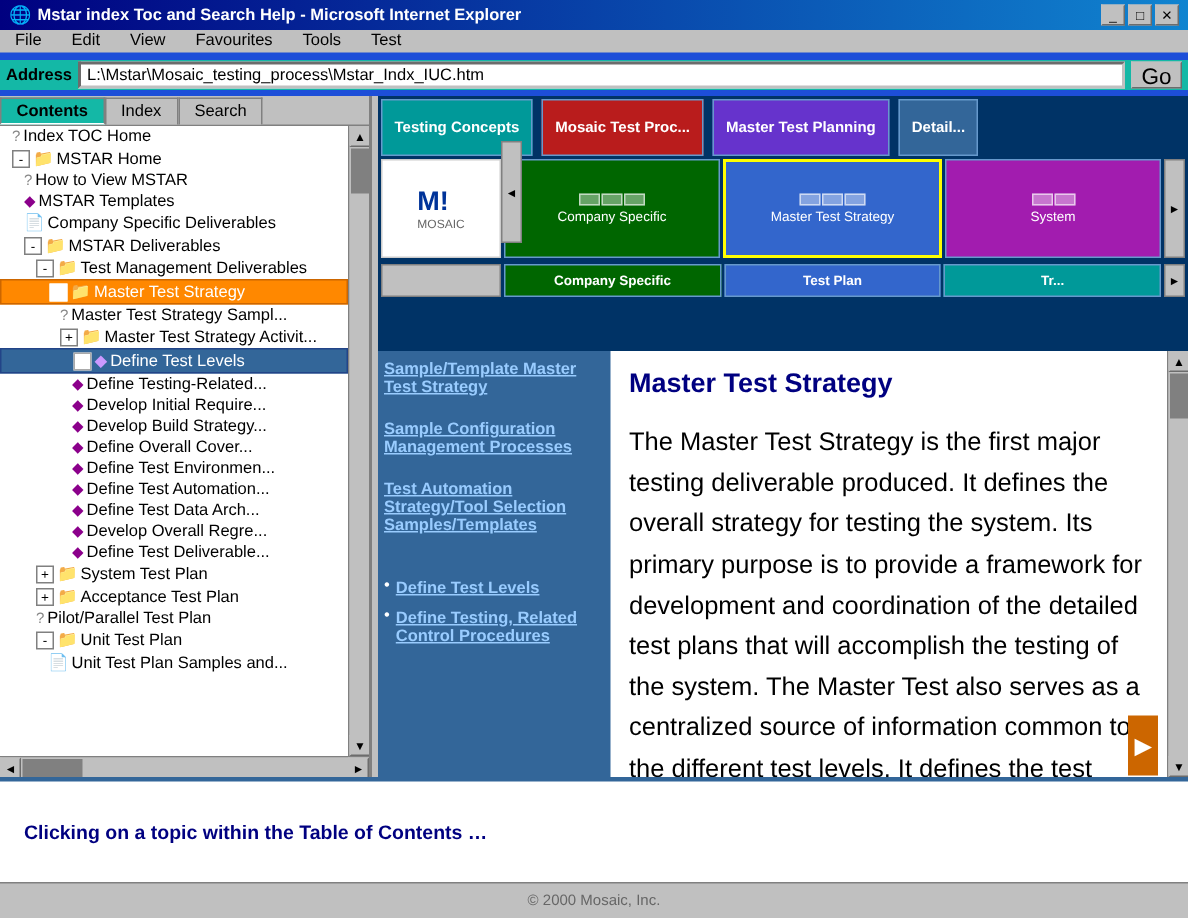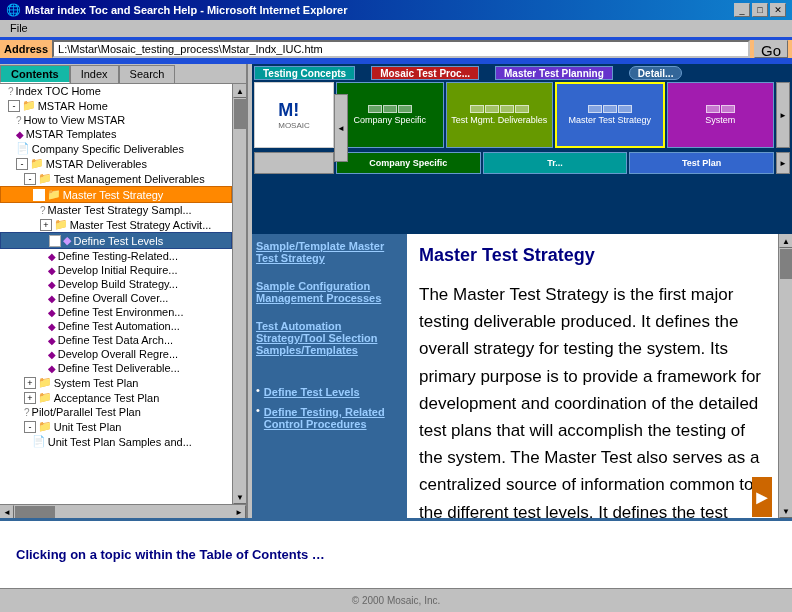--- a/index.html
+++ b/index.html
@@ -25,34 +25,33 @@
       border: 1px outset #c0c0c0;
       width: 16px; height: 14px;
       font-size: 9px;
       cursor: pointer;
       display: flex; align-items: center; justify-content: center;
     }
 
     
     .menu-bar {
       background: #c0c0c0;
-      border-bottom: 3px solid #1d4ed8;
-      display: flex;
-      align-items: flex-start;
+      border-bottom: 5px solid #1d4ed8;
+      display: flex;
+      align-items: flex-end;
       height: 20px;
       padding: 0 4px;
       gap: 8px;
-      flex-direction: column;
     }
     .menu-item { font-size: 11px; padding: 2px 6px; cursor: pointer; }
 
     
     .address-bar {
-      background: #fdba74;
-      border-bottom: 6px solid #1d4ed8;
+      background: #14b8a6;
+      border-bottom: 4px solid #1d4ed8;
       display: flex;
       align-items: center;
       height: 24px;
       padding: 2px 4px;
       gap: 4px;
     }
     .address-label { font-size: 11px; font-weight: bold; }
     .address-input {
       flex: 1;
       border: 2px inset #c0c0c0;
@@ -146,39 +145,39 @@
     .nav-image-area {
       height: 170px;
       background: #003366;
       position: relative;
       overflow: hidden;
       flex-shrink: 0;
     }
 
     .nav-tabs-top {
       display: flex;
-      height: 16px;
+      height: 40px;
       background: #003366;
-      gap: 16px;
+      gap: 6px;
       padding: 2px 2px 0 2px;
     }
 
     .nav-tab {
       padding: 4px 8px;
       font-size: 10px;
       font-weight: bold;
       cursor: pointer;
       border: 1px solid #6699cc;
       display: flex; align-items: center;
     }
 
     .nav-tab.blue { background: #b91c1c; color: white; }
     .nav-tab.teal { background: #009999; color: white; }
     .nav-tab.purple { background: #6633cc; color: white; }
-    .nav-tab.dark { background: #336699; color: white; border-radius: 14px; }
+    .nav-tab.dark { background: #336699; color: white; }
 
     .nav-middle {
       display: flex;
       height: 70px;
       gap: 2px;
       padding: 2px;
     }
 
     .logo-area {
       width: 80px;
@@ -601,29 +600,20 @@
             </div>
 
             <div class="nav-blocks">
               <div class="nav-block green">
                 <div class="small-boxes">
                   <div class="small-box"></div>
                   <div class="small-box"></div>
                   <div class="small-box"></div>
                 </div>
                 <span>Company Specific</span>
-              </div>
-              <div class="nav-block olive">
-                <div class="small-boxes">
-                  <div class="small-box"></div>
-                  <div class="small-box"></div>
-                  <div class="small-box"></div>
-                  <div class="small-box"></div>
-                </div>
-                <span>Test Mgmt. Deliverables</span>
               </div>
               <div class="nav-block blue2" style="border:2px solid yellow;">
                 <div class="small-boxes">
                   <div class="small-box"></div>
                   <div class="small-box"></div>
                   <div class="small-box"></div>
                 </div>
                 <span>Master Test Strategy</span>
               </div>
               <div class="nav-block teal2">
@@ -636,25 +626,25 @@
             </div>
 
             <div style="width:14px; background:#c0c0c0; border:1px solid #808080; display:flex; align-items:center; justify-content:center; font-size:8px; cursor:pointer;">►</div>
           </div>
 
           <div class="nav-bottom">
             <div style="width:80px; background:#c0c0c0; border:1px solid #808080; font-size:9px; display:flex; align-items:center; justify-content:center;"></div>
             <div class="nav-bottom-tab nb-green">
               <span>Company Specific</span>
             </div>
+            <div class="nav-bottom-tab nb-blue">
+              <span>Test Plan</span>
+            </div>
             <div class="nav-bottom-tab nb-teal">
               <span>Tr...</span>
-            </div>
-            <div class="nav-bottom-tab nb-blue">
-              <span>Test Plan</span>
             </div>
             <div style="width:14px; background:#c0c0c0; border:1px solid #808080; display:flex; align-items:center; justify-content:center; font-size:8px; cursor:pointer;">►</div>
           </div>
 
           <div style="position:absolute; left:82px; top:30px; width:14px; height:68px; background:#c0c0c0; border:1px solid #808080; display:flex; align-items:center; justify-content:center; font-size:8px; cursor:pointer; z-index:5;">◄</div>
 
         </div>
 
         <div class="content-area">
 

